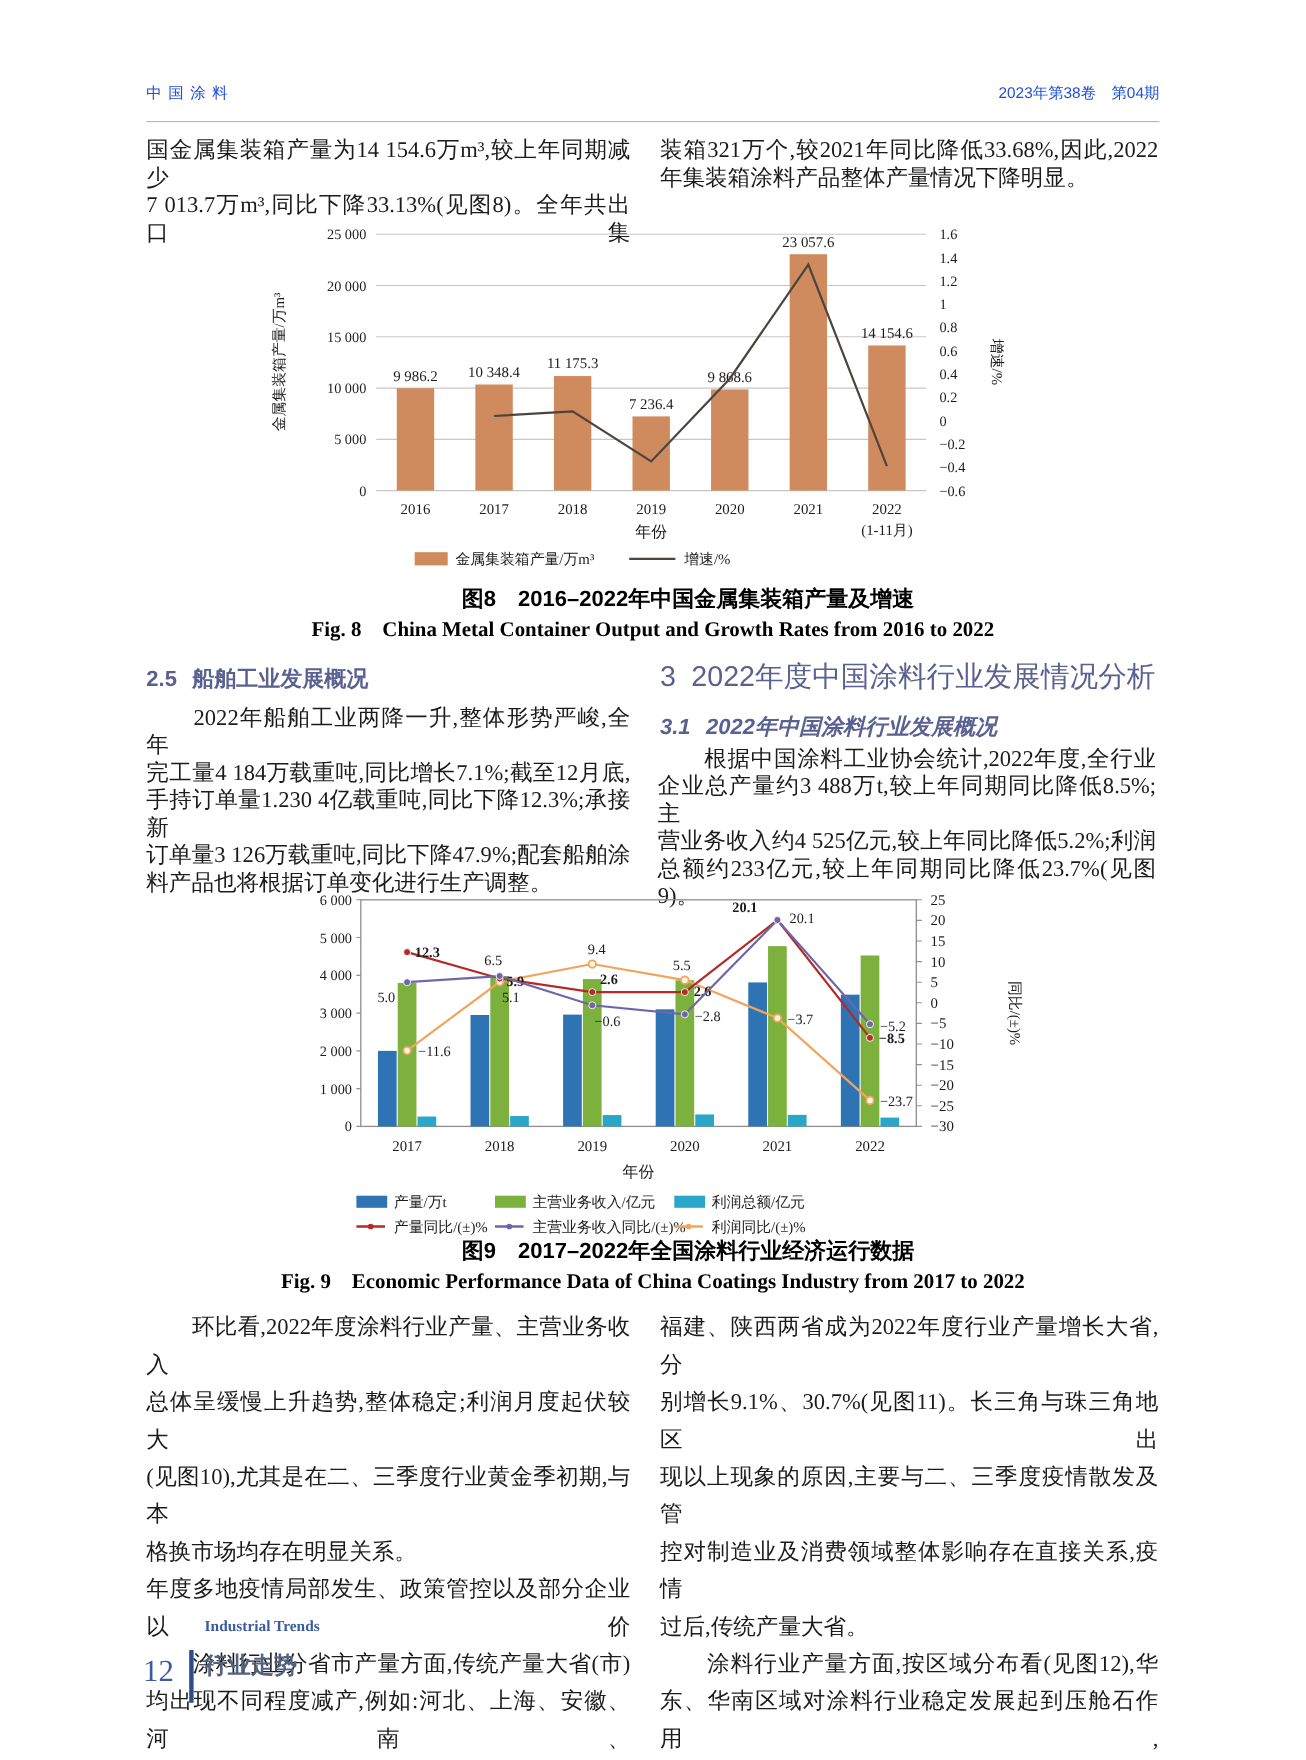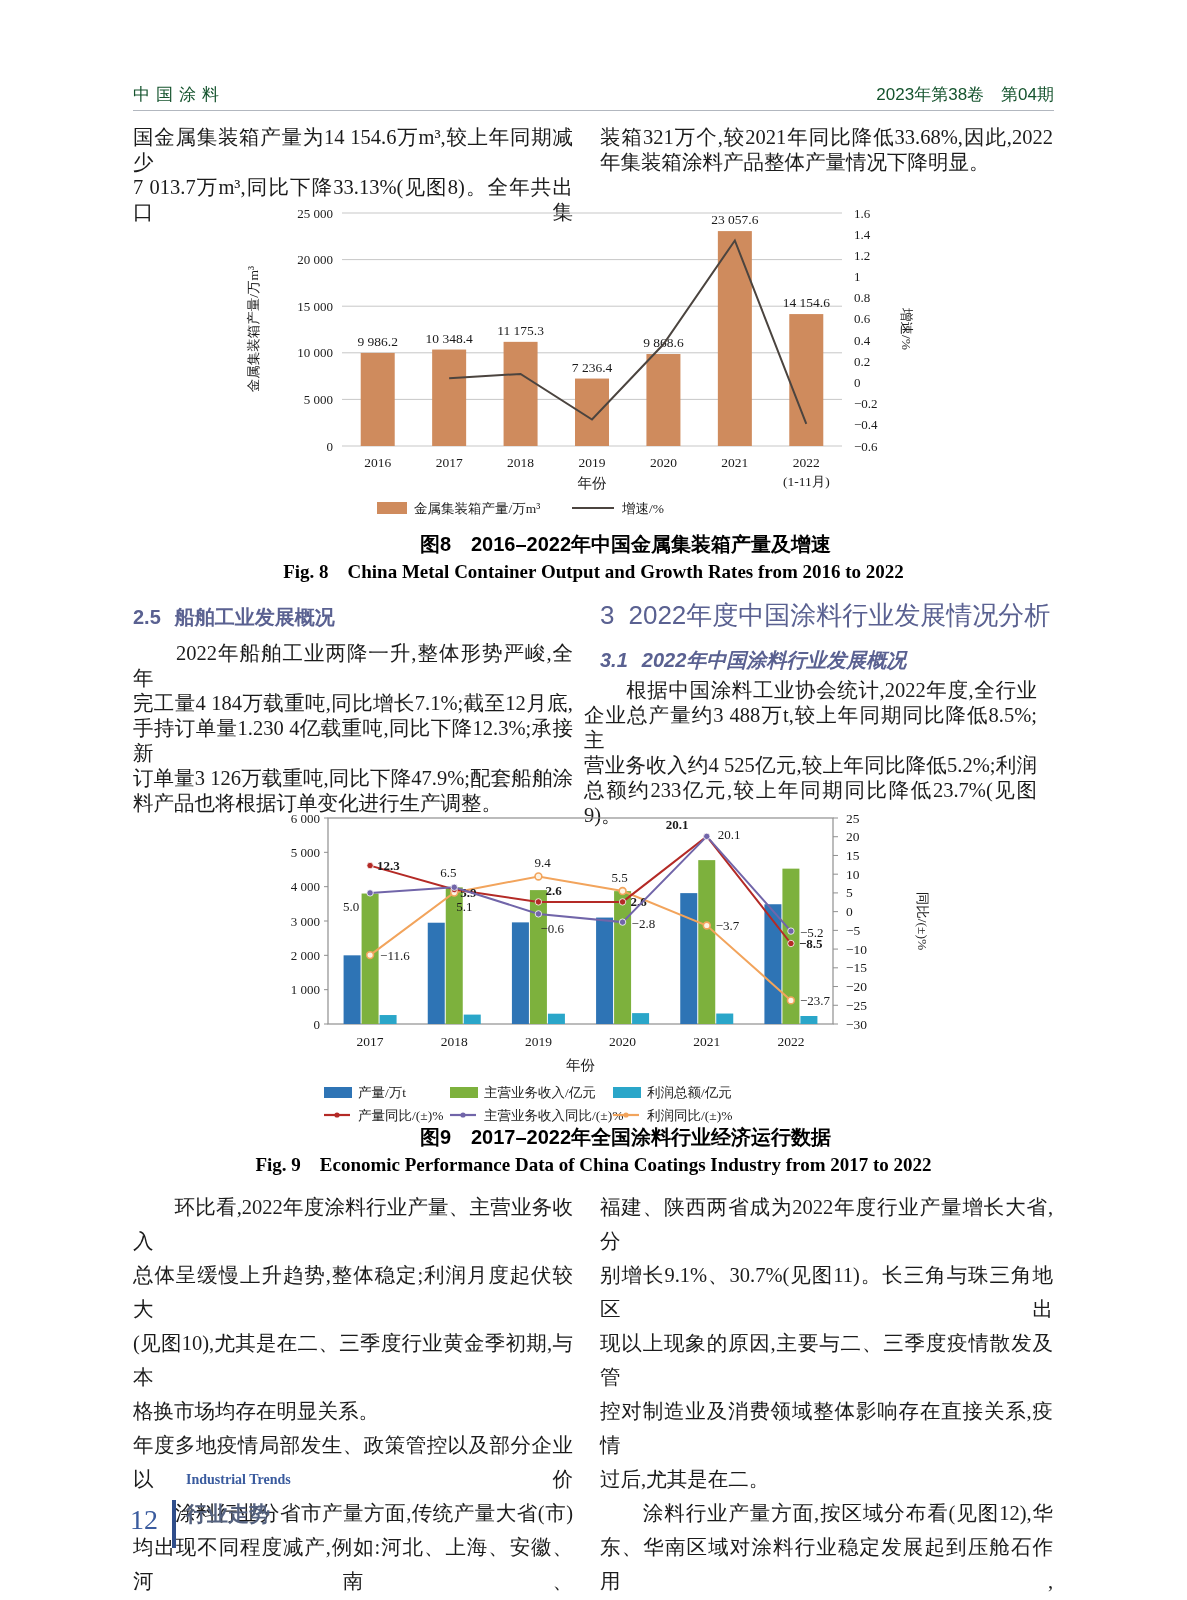--- a/index.html
+++ b/index.html
@@ -1,22 +1,22 @@
 <!DOCTYPE html>
 <html><head>
 <meta charset="utf-8">
 <style>
   html,body{margin:0;padding:0;background:#e8e8e8;}
   .page{position:relative;width:1187px;height:1600px;background:#ffffff;margin:0 auto;
         font-family:"Liberation Serif","DejaVu Serif",serif;color:#1b1b1b;overflow:hidden;}
   .abs{position:absolute;}
   
   .hdr{left:133px;top:76px;width:921px;height:30px;border-bottom:1.5px solid #b2b7bf;
-       display:flex;justify-content:space-between;align-items:flex-end;padding-bottom:4px;
-       font-family:"Liberation Sans","DejaVu Sans",sans-serif;font-size:17px;color:#14532d;}
+       display:flex;justify-content:space-between;align-items:flex-start;padding-bottom:4px;
+       font-family:"Liberation Sans","DejaVu Sans",sans-serif;font-size:14px;color:#1d4ed8;}
   .hdr .jt{letter-spacing:6px;}
   
   .col{font-size:20.5px;line-height:25px;color:#1b1b1b;}
   .tline{text-align:justify;text-align-last:justify;white-space:pre-wrap;}
   .tline.pend{text-align-last:left;}
   .cap{left:0;width:1187px;text-align:center;}
   .capcn{font-family:"Liberation Sans","DejaVu Sans",sans-serif;font-weight:700;font-size:20px;color:#000;padding-left:32px;}
   .capen{font-family:"Liberation Serif","DejaVu Serif",serif;font-weight:700;font-size:19px;color:#000;}
   .hnum{margin-right:14px;}
   .h25,.h31{font-family:"Liberation Sans","DejaVu Sans",sans-serif;font-weight:700;font-size:20px;color:#5a6191;}
@@ -120,21 +120,21 @@
       <div class="tline">订单量3 126万载重吨,同比下降47.9%;配套船舶涂</div>
       <div class="tline pend">料产品也将根据订单变化进行生产调整。</div>
     </div>
 
   <div class="abs h3" style="left:600px;top:598px;width:460px;">
     <span class="hnum">3</span><span>2022年度中国涂料行业发展情况分析</span>
   </div>
   <div class="abs h31" style="left:600px;top:647px;font-style:italic;">
     <span class="hnum">3.1</span><span>2022年中国涂料行业发展概况</span>
   </div>
-  <div class="abs col" style="left:584px;top:678px;width:453px;">
+  <div class="abs col" style="left:598px;top:678px;width:453px;">
       <div class="tline">　　根据中国涂料工业协会统计,2022年度,全行业</div>
       <div class="tline">企业总产量约3 488万t,较上年同期同比降低8.5%;主</div>
       <div class="tline">营业务收入约4 525亿元,较上年同比降低5.2%;利润</div>
       <div class="tline pend">总额约233亿元,较上年同期同比降低23.7%(见图9)。</div>
     </div>
 
   <svg class="abs" id="fig9svg" style="left:248px;top:806px;" width="692" height="318" viewBox="0 0 692 318">
       <g>
         <rect x="80" y="12" width="505" height="206" fill="none" stroke="#8f8f8f" stroke-width="1.2"></rect>
         <line x1="76" y1="218" x2="80" y2="218" stroke="#8f8f8f"></line>
@@ -270,21 +270,21 @@
       <div class="tline">年度多地疫情局部发生、政策管控以及部分企业以价</div>
       <div class="tline">　　涂料行业分省市产量方面,传统产量大省(市)</div>
       <div class="tline">均出现不同程度减产,例如:河北、上海、安徽、河南、</div>
       <div class="tline">湖北、湖南、广东、重庆、四川同比分别减产11.1%、</div>
     </div>
   <div class="abs col" style="left:600px;top:1190px;width:453px;line-height:34px;">
       <div class="tline">福建、陕西两省成为2022年度行业产量增长大省,分</div>
       <div class="tline">别增长9.1%、30.7%(见图11)。长三角与珠三角地区出</div>
       <div class="tline">现以上现象的原因,主要与二、三季度疫情散发及管</div>
       <div class="tline">控对制造业及消费领域整体影响存在直接关系,疫情</div>
-      <div class="tline pend">过后,尤其是在二。</div>
+      <div class="tline pend">过后,传统产量大省。</div>
       <div class="tline">　　涂料行业产量方面,按区域分布看(见图12),华</div>
       <div class="tline">东、华南区域对涂料行业稳定发展起到压舱石作用,</div>
       <div class="tline">整体占比微幅降低;华北、西南区域作为行业发展第</div>
     </div>
 
   <div class="abs pgnum" style="left:130px;top:1504px;">12</div>
   <div class="abs fbar" style="left:172px;top:1500px;"></div>
   <div class="abs fcn" style="left:186px;top:1500px;">行业走势</div>
   <div class="abs fen" style="left:186px;top:1472px;">Industrial Trends</div>
 

